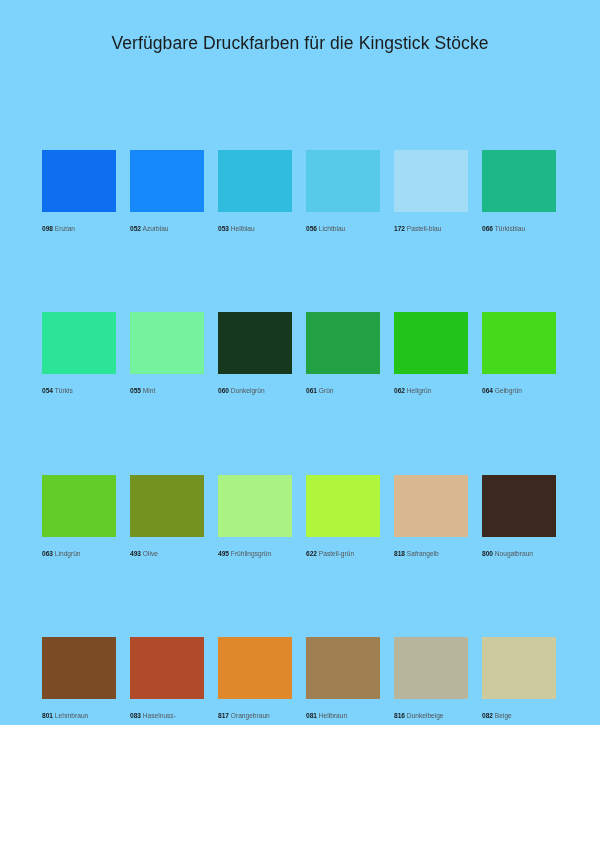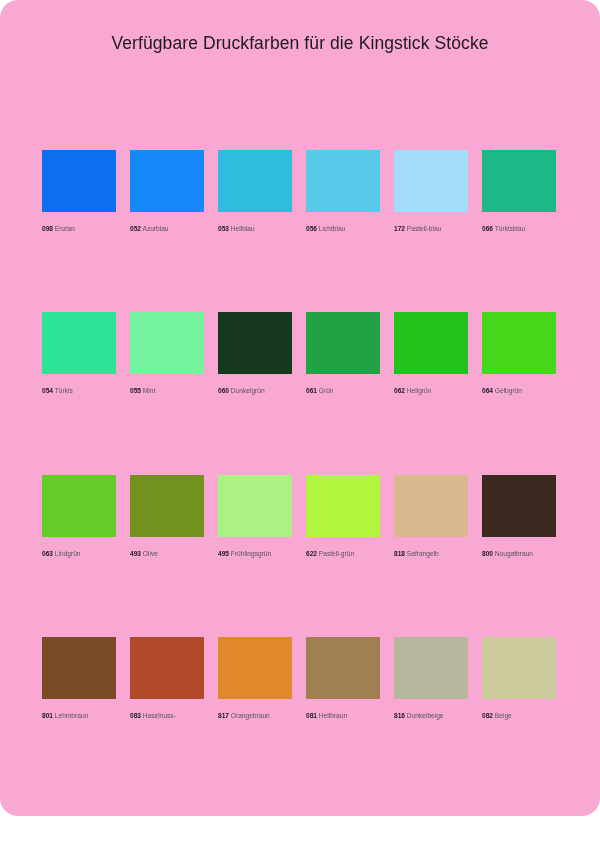--- a/index.html
+++ b/index.html
@@ -12,24 +12,23 @@
     height: 848px;
     background: #ffffff;
     font-family: "Liberation Sans", sans-serif;
     color: #1a1a1a;
     overflow: hidden;
   }
 
   .page {
     position: relative;
     width: 600px;
-    height: 816px;
-    background: #f9a8d4;
+    height: 725px;
+    background: #7dd3fc;
     box-sizing: border-box;
-    border-radius: 18px;
   }
 
   .page-title {
     margin: 0;
     padding-top: 33px;
     text-align: center;
     font-size: 17.5px;
     font-weight: 400;
     letter-spacing: 0.1px;
     color: #1b1b1b;

